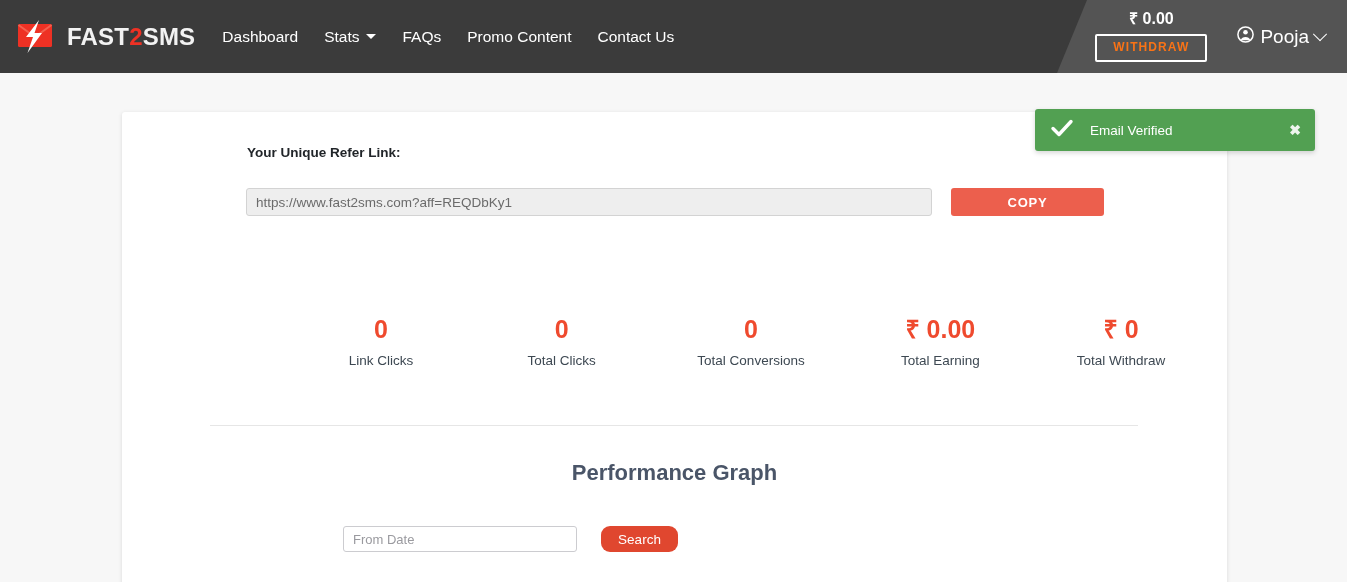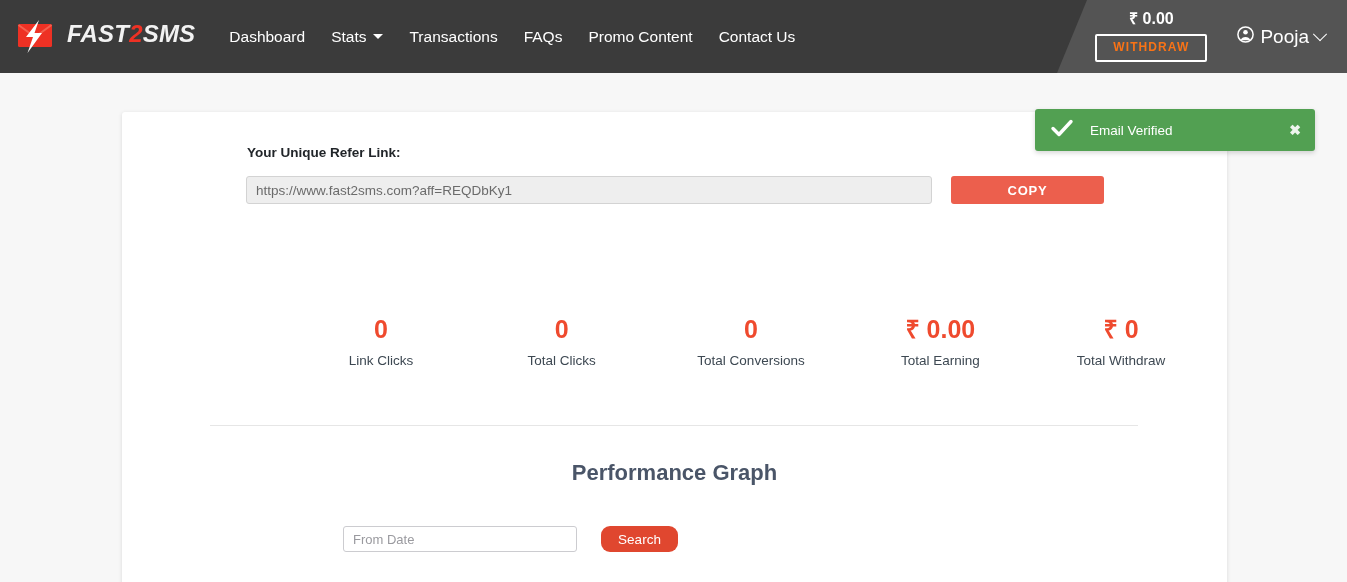--- a/index.html
+++ b/index.html
@@ -30,25 +30,24 @@
     width: 290px;
     height: 73px;
     background: #545454;
     clip-path: polygon(30px 0, 100% 0, 100% 100%, 0 100%);
     z-index: 0;
   }
   .brand {
     position: relative;
     z-index: 2;
     display: flex;
-    align-items: flex-start;
+    align-items: center;
     margin-left: 17px;
-    margin-right: 21px;
+    margin-right: 14px;
     text-decoration: none;
-    font-style: italic;
   }
   .logo-mark {
     position: relative;
     width: 42px;
     height: 34px;
     margin-right: 8px;
   }
   .logo-mark svg { display: block; }
   .brand-text {
     font-size: 24px;
@@ -192,21 +191,21 @@
     position: absolute;
     left: 125px;
     top: 33px;
     font-size: 13.5px;
     font-weight: bold;
     color: #212529;
   }
   .refer-row {
     position: absolute;
     left: 124px;
-    top: 64px;
+    top: 76px;
     display: flex;
   }
   .refer-input {
     width: 686px;
     height: 28px;
     background: #eeeeee;
     border: 1px solid #d3d3d3;
     border-radius: 3px;
     padding: 0 9px;
     font-family: "Liberation Sans", sans-serif;
@@ -328,23 +327,20 @@
     <span class="brand-text"><span>FAST</span><span class="accent">2</span><span>SMS</span></span>
   </a>
 
   <ul class="nav-links">
     <li><a class="nav-link" href="#">
           <span>Dashboard</span>
         </a></li>
     <li><a class="nav-link" href="#">
           <span>Stats</span>
           <span class="caret"></span>
-        </a></li>
-    <li><a class="nav-link" href="#">
-          <span>Transactions</span>
         </a></li>
     <li><a class="nav-link" href="#">
           <span>FAQs</span>
         </a></li>
     <li><a class="nav-link" href="#">
           <span>Promo Content</span>
         </a></li>
     <li><a class="nav-link" href="#">
           <span>Contact Us</span>
         </a></li>

